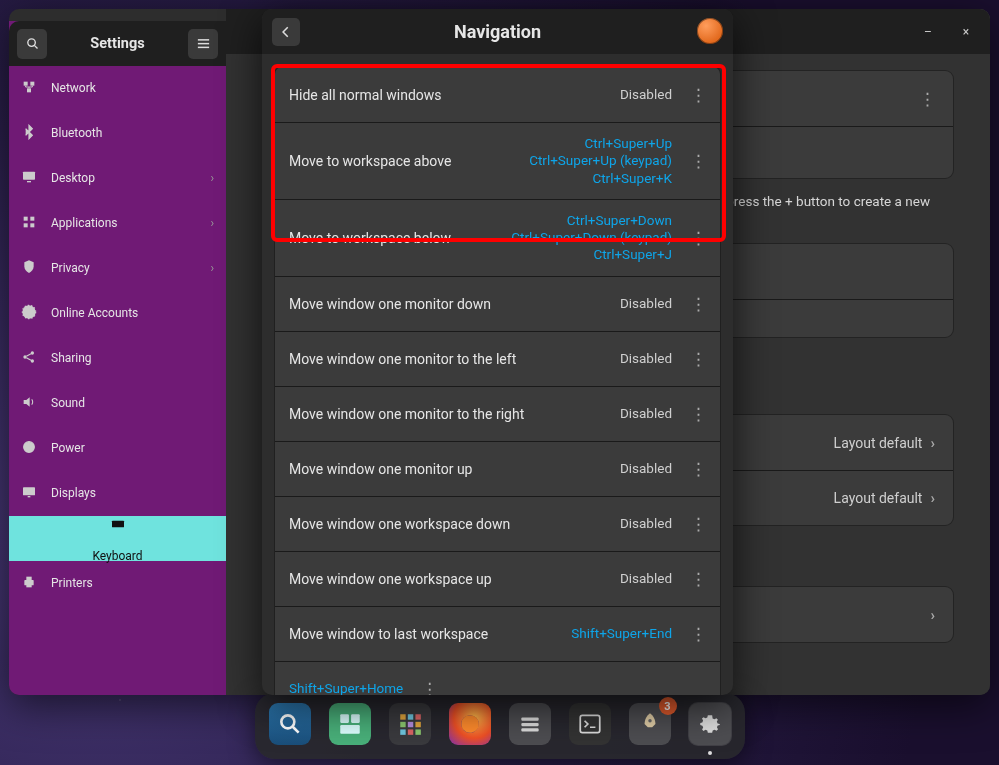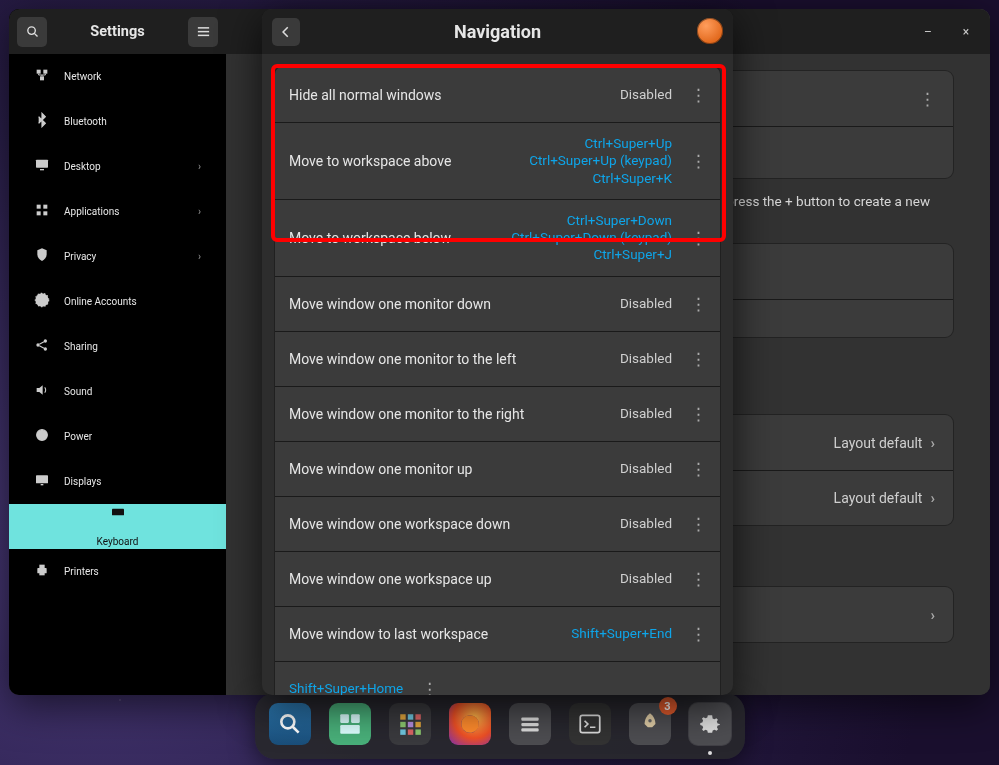--- a/index.html
+++ b/index.html
@@ -17,29 +17,29 @@
       radial-gradient(1px 1px at 800px 600px,#fff,transparent);
     opacity:.35;
   }
 
   
   .app {
     position:absolute;left:9px;top:9px;width:981px;height:686px;
     background:#2d2d2d;border-radius:10px;box-shadow:0 10px 40px rgba(0,0,0,.6);
     display:flex;overflow:hidden;color:#e6e6e6;
   }
-  .sidebar{width:217px;background:#000000;display:flex;flex-direction:column;}
+  .sidebar{width:217px;background:#701a75;display:flex;flex-direction:column;margin-top:12px;}
   .sb-header{height:45px;display:flex;align-items:center;background:#1f1f1f;border-top-left-radius:10px;}
   .sb-search{width:30px;height:30px;margin-left:8px;display:flex;align-items:center;justify-content:center;
     background:#3a3a3a;border-radius:5px;color:#ddd;}
   .sb-title{flex:1;text-align:center;font-weight:700;font-size:14.5px;}
   .sb-ham{width:30px;height:30px;margin-right:8px;display:flex;align-items:center;justify-content:center;
     background:#3a3a3a;border-radius:5px;color:#ddd;font-size:16px;}
   .sb-list{flex:1;overflow:auto;}
-  .sb-item{height:45px;display:flex;align-items:center;padding:0 25px;gap:14px;font-size:10px;
+  .sb-item{height:45px;display:flex;align-items:center;padding:0 12px;gap:14px;font-size:12px;
     border-bottom:1px solid rgba(255,255,255,0);cursor:pointer;}
   .sb-item .chev{margin-left:auto;color:#999;}
   .sb-item svg{width:16px;height:16px;fill:#ccc;flex-shrink:0;}
   .sb-item.active{background:#6fe3de;color:#111;flex-direction:column;}
   .sb-item.active svg{fill:#111;}
 
   .main{flex:1;background:#323232;display:flex;flex-direction:column;position:relative;}
   .main-header{height:45px;background:#1f1f1f;display:flex;align-items:center;justify-content:flex-end;
     padding-right:6px;gap:2px;border-top-right-radius:10px;}
   .winbtn{width:36px;height:45px;display:flex;align-items:center;justify-content:center;color:#ccc;font-size:12px;}

